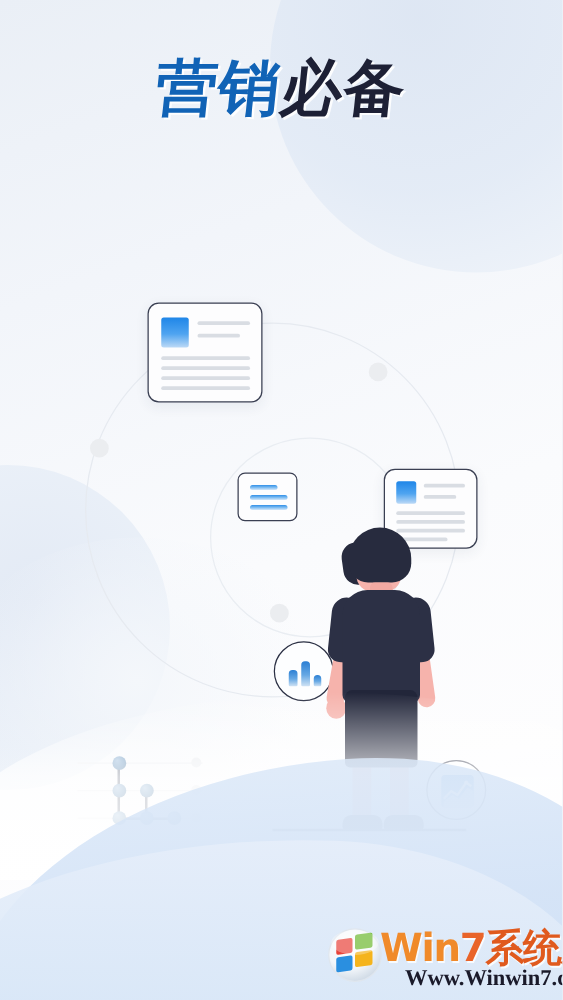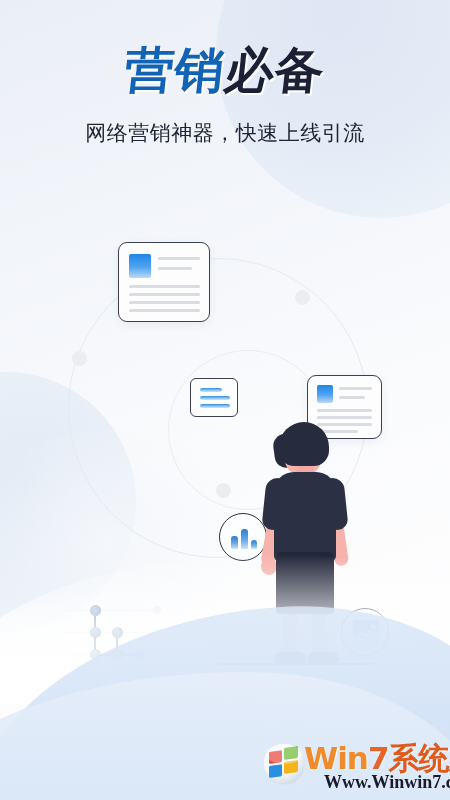--- a/index.html
+++ b/index.html
@@ -197,21 +197,20 @@
 <div id="stage">
 
   <div class="bg-blob-tr"></div>
   <div class="bg-blob-left"></div>
   <div class="bg-blob-mid"></div>
 
   <div class="header">
     <div class="title">
       <span class="t-blue">营销</span><span class="t-dark">必备</span>
     </div>
-    <div class="subtitle">网络营销神器，快速上线引流</div>
   </div>
 
   <div class="ring ring-outer"></div>
   <div class="ring ring-inner"></div>
   <div class="orbit-dot" style="left:72px;top:351px;"></div>
   <div class="orbit-dot" style="left:295px;top:290px;"></div>
   <div class="orbit-dot" style="left:216px;top:483px;"></div>
 
   <div class="card card-top">
     <div class="card-thumb" style="left:10px;top:11px;width:22px;height:24px;"></div>

